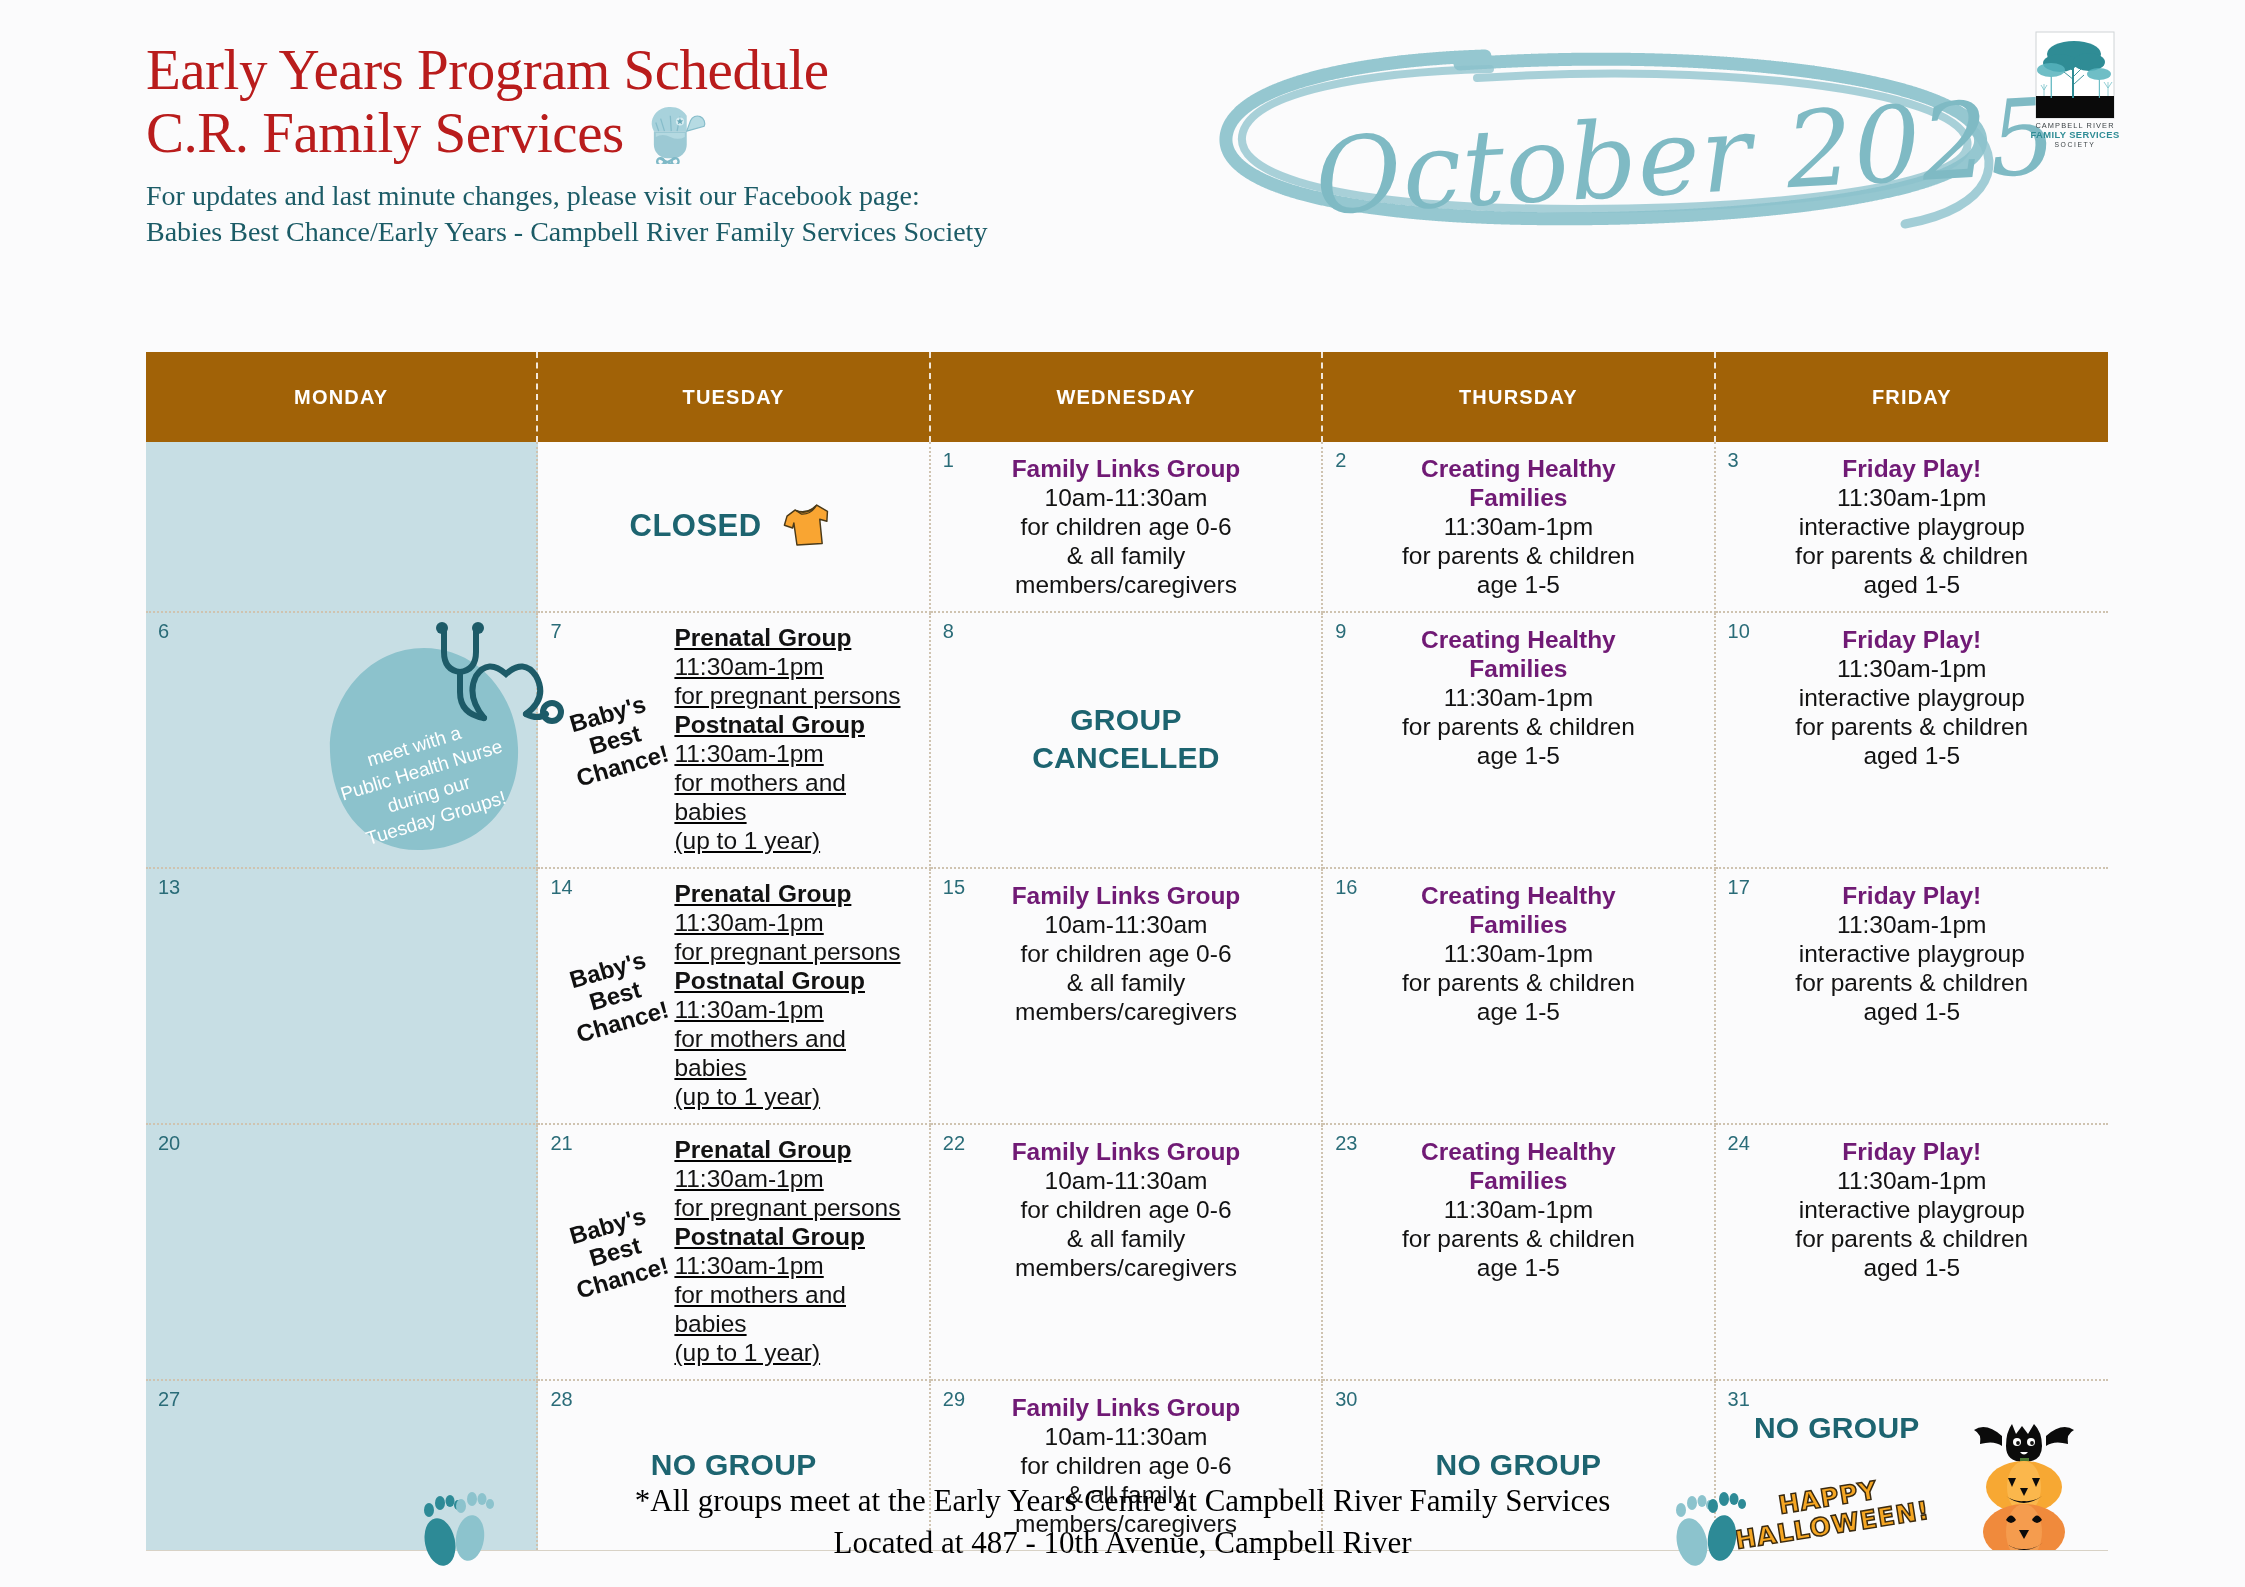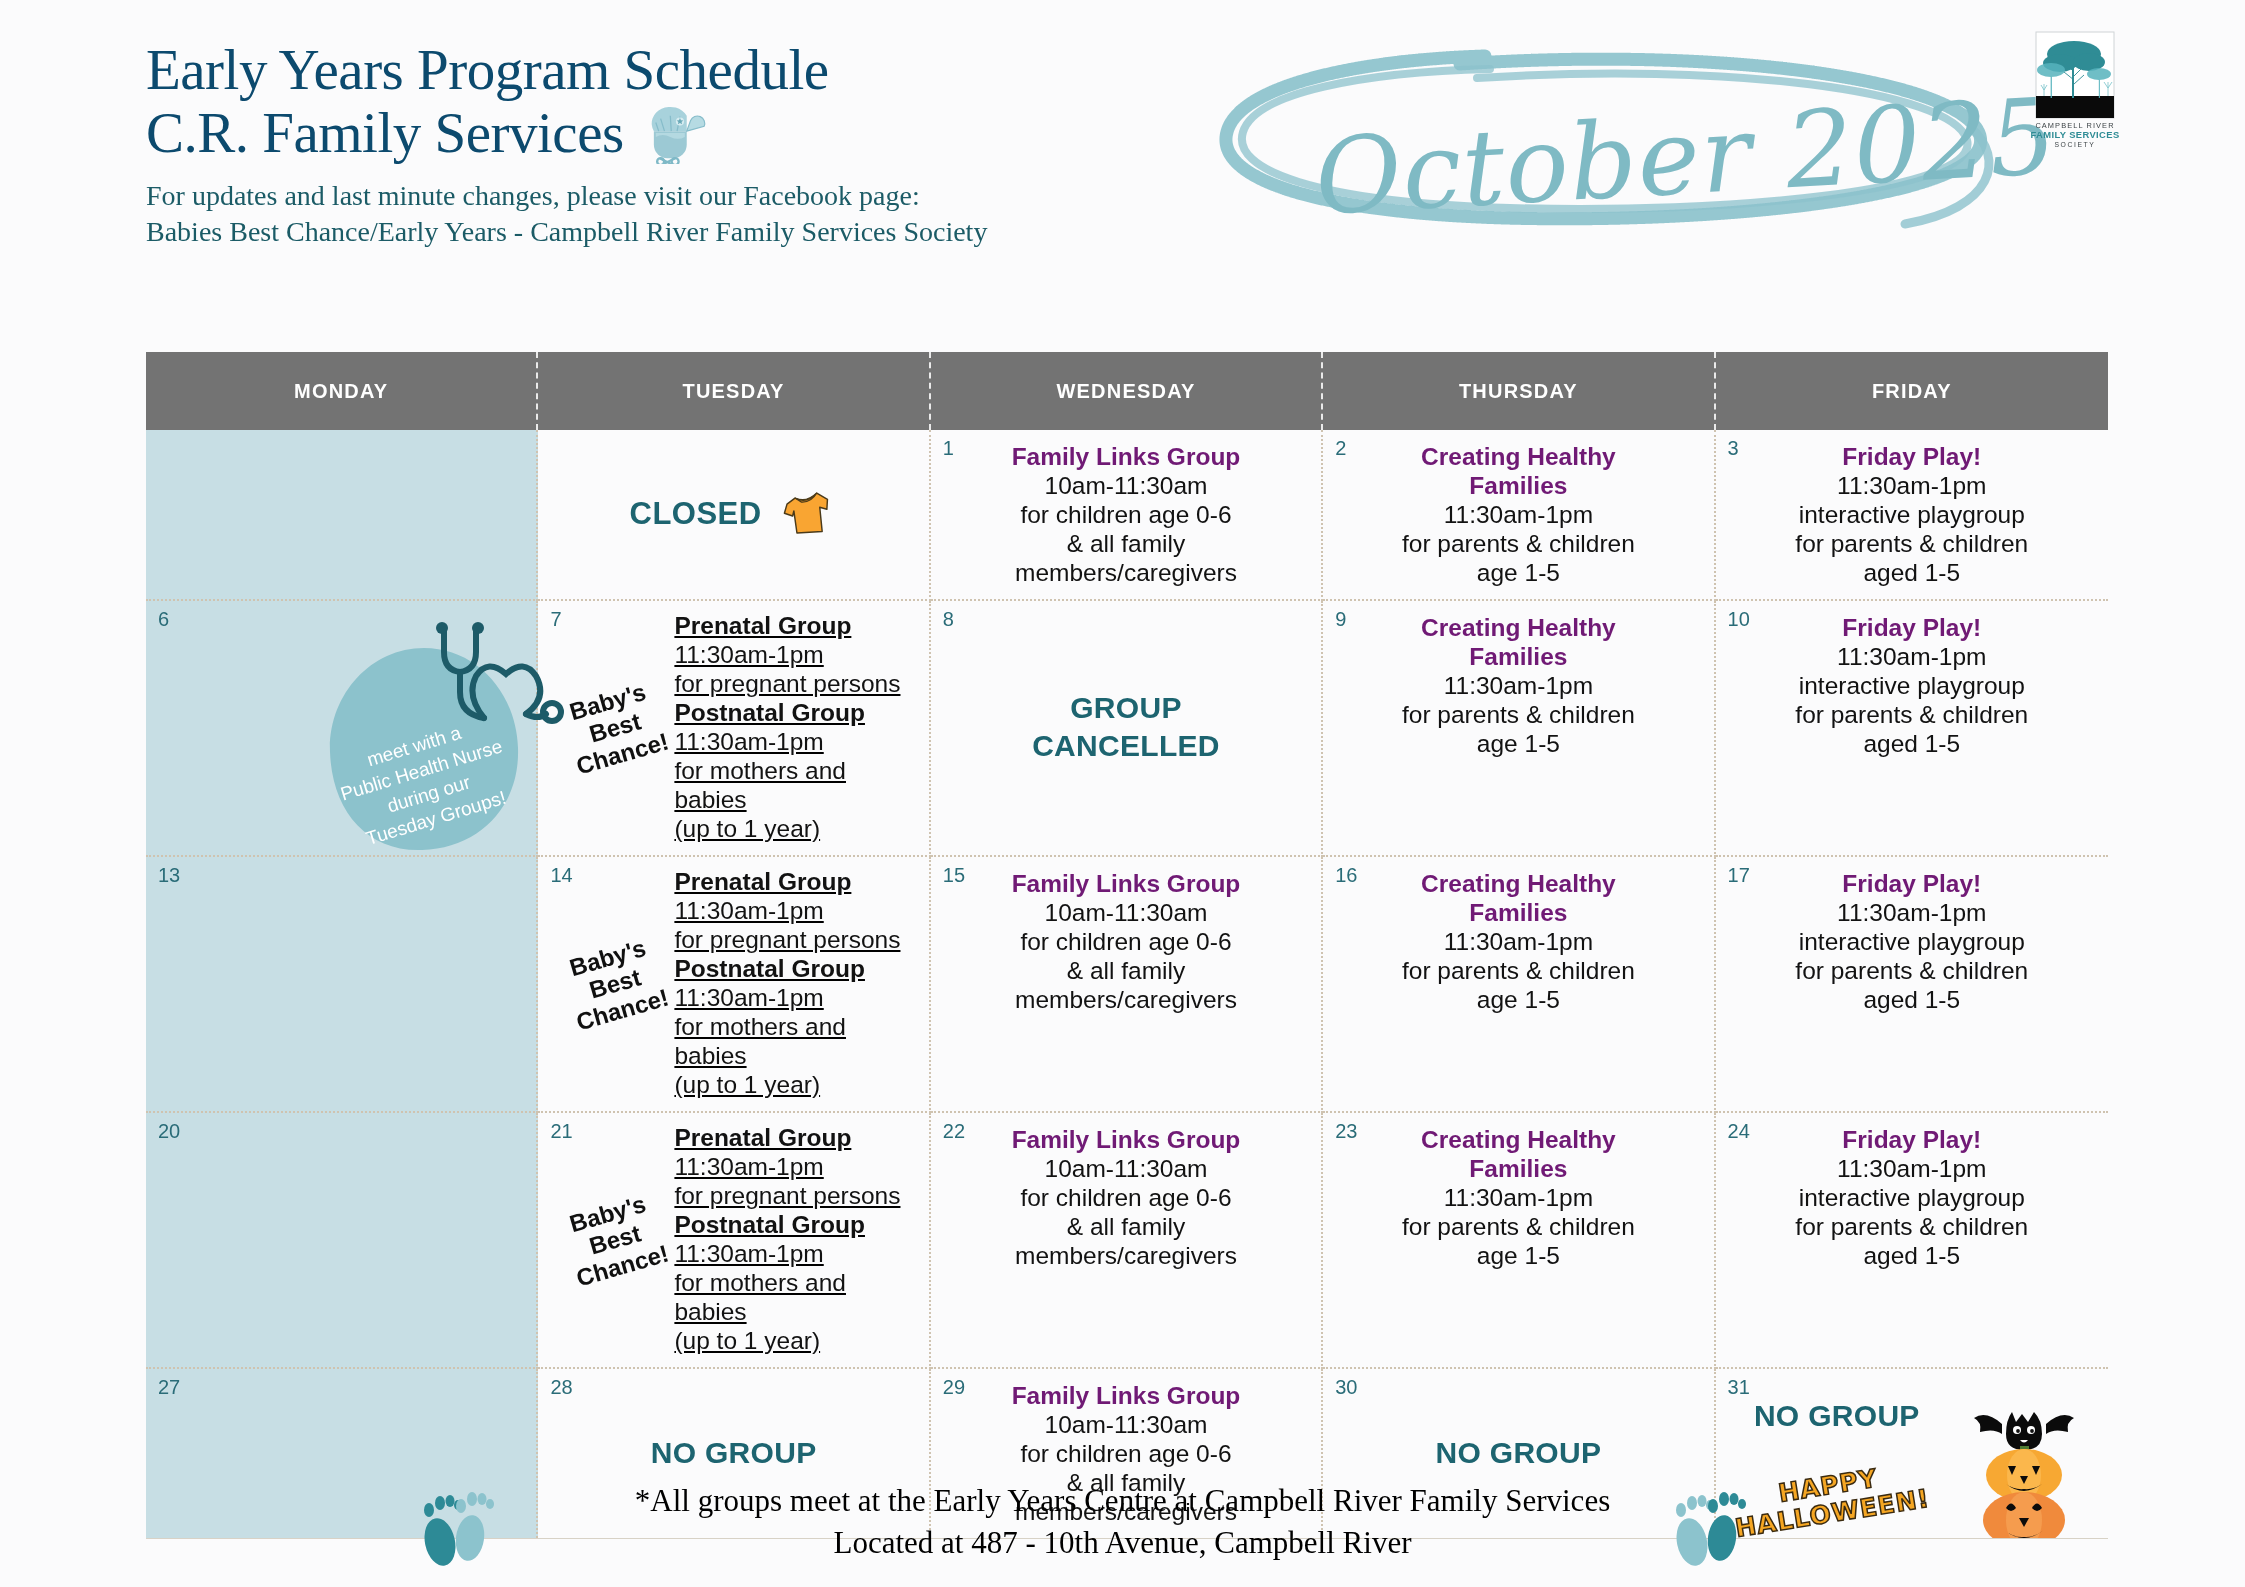--- a/index.html
+++ b/index.html
@@ -9,21 +9,21 @@
     font-family:"Liberation Sans", sans-serif;
     position:relative;
     overflow:hidden;
   }
   .page { position:relative; width:2245px; height:1587px; }
 
   
   .hdr-left { position:absolute; left:146px; top:38px; width:1080px; }
   .title1, .title2 {
     font-family:"Liberation Serif", serif;
-    color:#0c4a6e;
+    color:#b91c1c;
     font-size:57px;
     line-height:63px;
     letter-spacing:-0.5px;
     white-space:nowrap;
   }
   .title2 { display:flex; align-items:flex-end; gap:24px; }
   .subtitle {
     font-family:"Liberation Serif", serif;
     color:#1b5b66;
     font-size:28px;
@@ -46,21 +46,21 @@
     letter-spacing:1px;
     transform:rotate(-3.2deg);
     white-space:nowrap;
   }
 
   
   .logo { position:absolute; left:2022px; top:30px; width:108px; height:122px; }
 
   
   .cal { position:absolute; left:146px; top:352px; width:1962px; }
-  .cal-head { display:grid; grid-template-columns:repeat(5,1fr); background:#737373; height:78px; }
+  .cal-head { display:grid; grid-template-columns:repeat(5,1fr); background:#a16207; height:90px; }
   .cal-head .dh {
     display:flex; align-items:center; justify-content:center;
     color:#ffffff;
     font-size:20px;
     font-weight:bold;
     letter-spacing:1.2px;
     border-right:2px dashed rgba(255,255,255,.85);
   }
   .cal-head .dh:last-child { border-right:none; }
 

